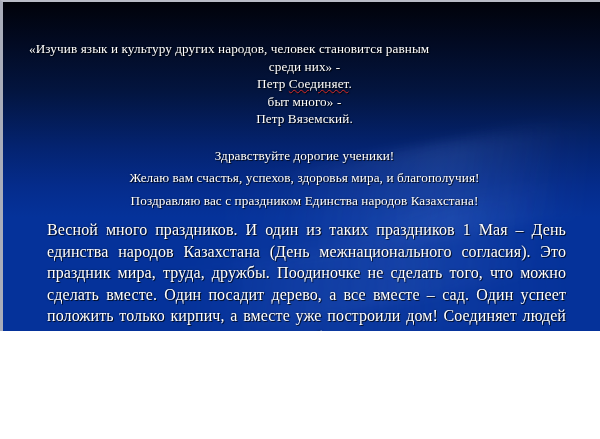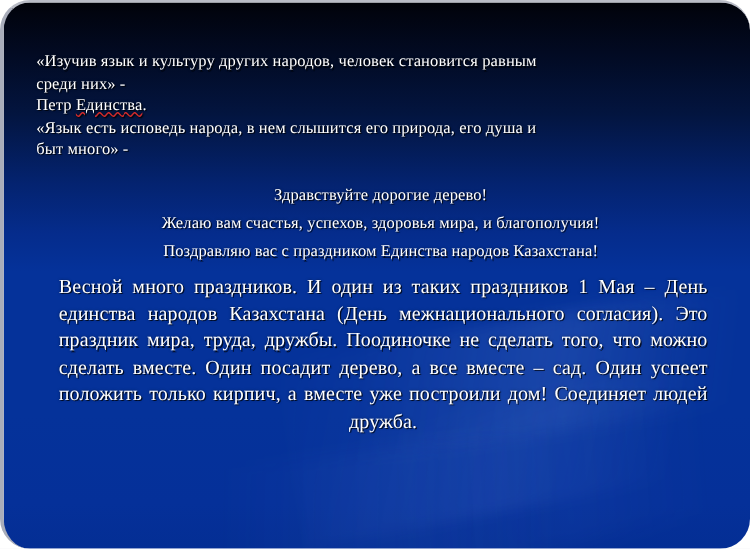--- a/index.html
+++ b/index.html
@@ -4,41 +4,40 @@
 <style>
   html, body {
     margin: 0;
     padding: 0;
     background: #ffffff;
   }
 
   #slide {
     position: relative;
     width: 600px;
-    height: 439px;
+    height: 331px;
     overflow: hidden;
     box-sizing: border-box;
     border-top: 2px solid #b9bcc6;
     border-left: 3px solid #a9adba;
     background: linear-gradient(
         180deg,
         #000208 0px,
         #01040f 8px,
         #020a22 40px,
         #031540 90px,
         #042370 145px,
         #052c8c 185px,
         #05329a 215px,
         #05329a 330px,
         #053099 400px,
         #042e94 439px
     );
     font-family: "Liberation Serif", "DejaVu Serif", serif;
     color: #ffffff;
-    border-radius: 24px;
   }
 
   
   .sheen {
     position: absolute;
     pointer-events: none;
   }
   .sheen-a {
     right: -60px;
     bottom: 40px;
@@ -89,21 +88,21 @@
 
   
   .quote-block {
     font-size: 13.2px;
     line-height: 17.6px;
   }
   .q-line {
     white-space: nowrap;
   }
   .q-left   { text-align: left; }
-  .q-right  { text-align: left; }
+  .q-right  { text-align: center; }
 
   .misspelled {
     text-decoration: underline wavy #d32a2a;
     text-decoration-thickness: 1px;
     text-underline-offset: 1px;
   }
 
   
   .greet-block {
     margin-top: 17px;
@@ -130,30 +129,30 @@
   <div class="sheen sheen-a"></div>
   <div class="sheen sheen-b"></div>
   <div class="sheen sheen-c"></div>
   <div class="sheen sheen-d"></div>
 
   <div id="content">
 
     <div class="quote-block txt">
       <div class="q-line q-left">«Изучив  язык и культуру  других народов, человек становится  равным</div>
       <div class="q-line q-right">среди них» -</div>
-      <div class="q-line q-right"><span>Петр </span><span class="misspelled">Единства</span><span>.</span></div>
+      <div class="q-line q-right"><span>Петр </span><span class="misspelled">Соединяет</span><span>.</span></div>
     </div>
 
     <div class="quote-block txt">
-      <div class="q-line q-left">«Язык есть исповедь народа,  в нем слышится его природа, его душа и</div>
       <div class="q-line q-right">быт много» -</div>
+      <div class="q-line q-right">Петр Вяземский.</div>
     </div>
 
     <div class="greet-block txt">
-      <div>Здравствуйте  дорогие дерево!</div>
+      <div>Здравствуйте  дорогие ученики!</div>
       <div>Желаю вам счастья, успехов, здоровья мира, и благополучия!</div>
       <div>Поздравляю вас с праздником Единства народов Казахстана!</div>
     </div>
 
     <div class="body-block txt">Весной много праздников. И один из таких праздников 1 Мая – День единства народов Казахстана (День межнационального  согласия). Это праздник мира, труда, дружбы. Поодиночке не сделать того, что можно сделать вместе. Один посадит дерево, а все вместе – сад. Один успеет положить только кирпич, а вместе уже построили дом! Соединяет людей дружба.</div>
 
   </div>
 </div>
 
 </body></html>

